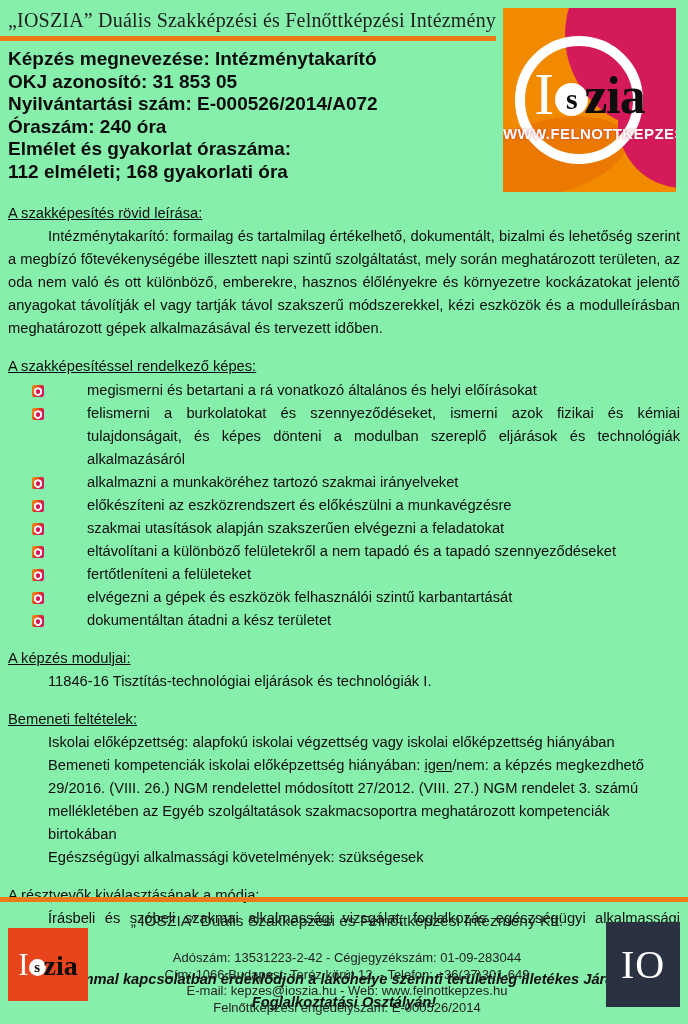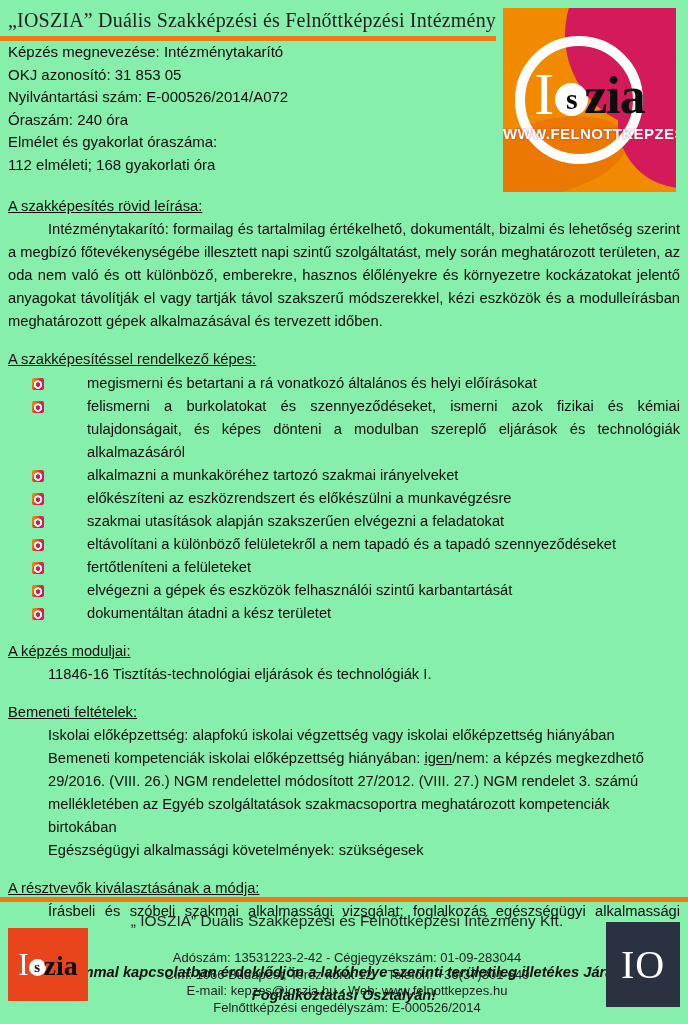--- a/index.html
+++ b/index.html
@@ -30,21 +30,21 @@
   .logo .s-dot { width:33px; height:33px; background:#fff; border-radius:50%;
                  display:flex; align-items:center; justify-content:center; margin:10px -4px 0 1px; }
   .logo .s-dot span { color:#0d0d0d; font-weight:700; font-size:30px; line-height:1; }
   .logo .glyph-zia { color:#0d0d0d; font-weight:700; font-size:52px; line-height:1;
                      letter-spacing:-1px; margin-top:4px; }
   .logo .logo-url { position:absolute; left:0; right:0; top:117px; text-align:center; z-index:3;
                     color:#fff; font-size:15px; font-weight:700; letter-spacing:.4px;
                     text-shadow:0 0 2px rgba(180,30,60,.8); }
 
   
-  .course-info { margin:0 8px 0 8px; width:488px; font-weight:400; font-size:15px;
+  .course-info { margin:7px 8px 0 8px; width:488px; font-weight:700; font-size:19px;
                  line-height:22.5px; }
 
   
   .content { padding:0 8px; font-size:14.7px; line-height:23px;margin-top:19px; }
   .sec-heading { font-size:14.7px; font-weight:400; text-decoration:underline;
                  margin-top:15px; }
   .para { text-align:justify; text-indent:40px; }
   .indent-block { margin-left:40px; }
 
   ul.cap-list { list-style:none; margin-top:1px; }

